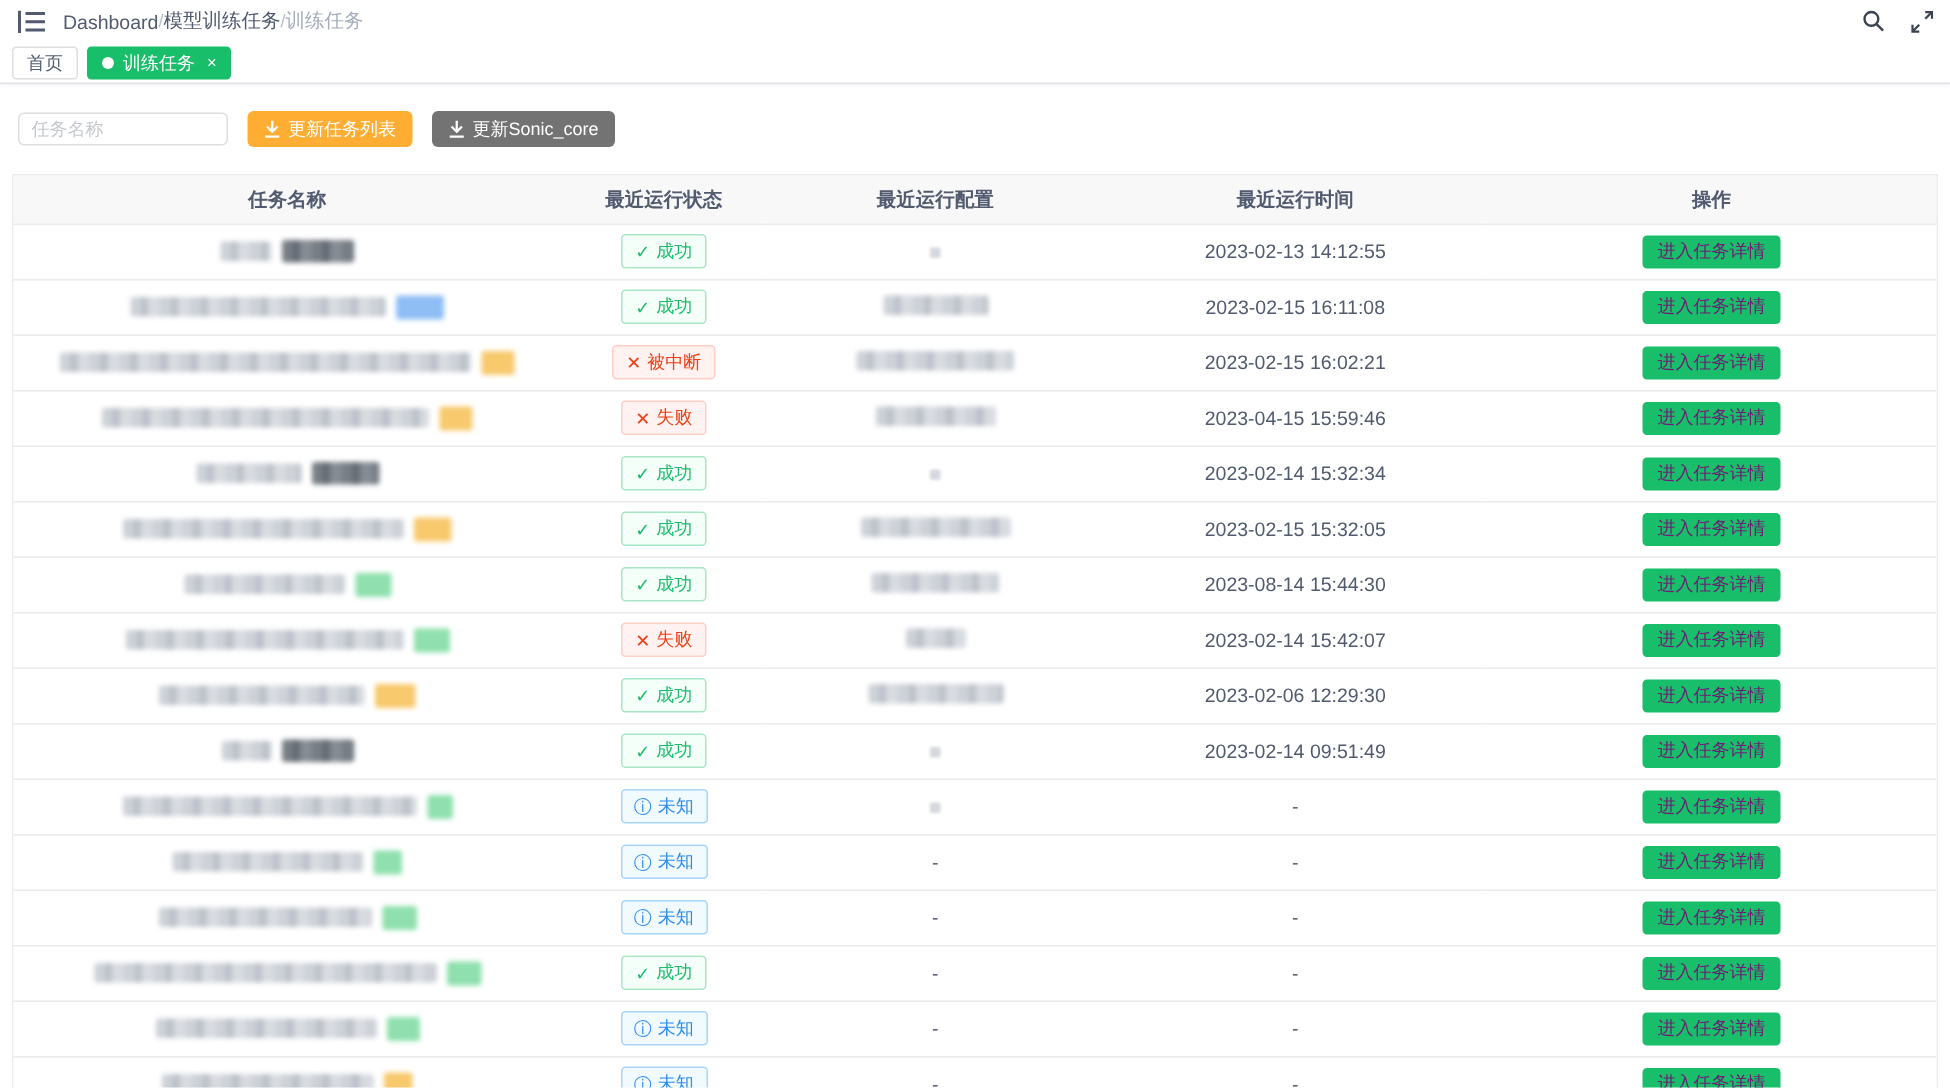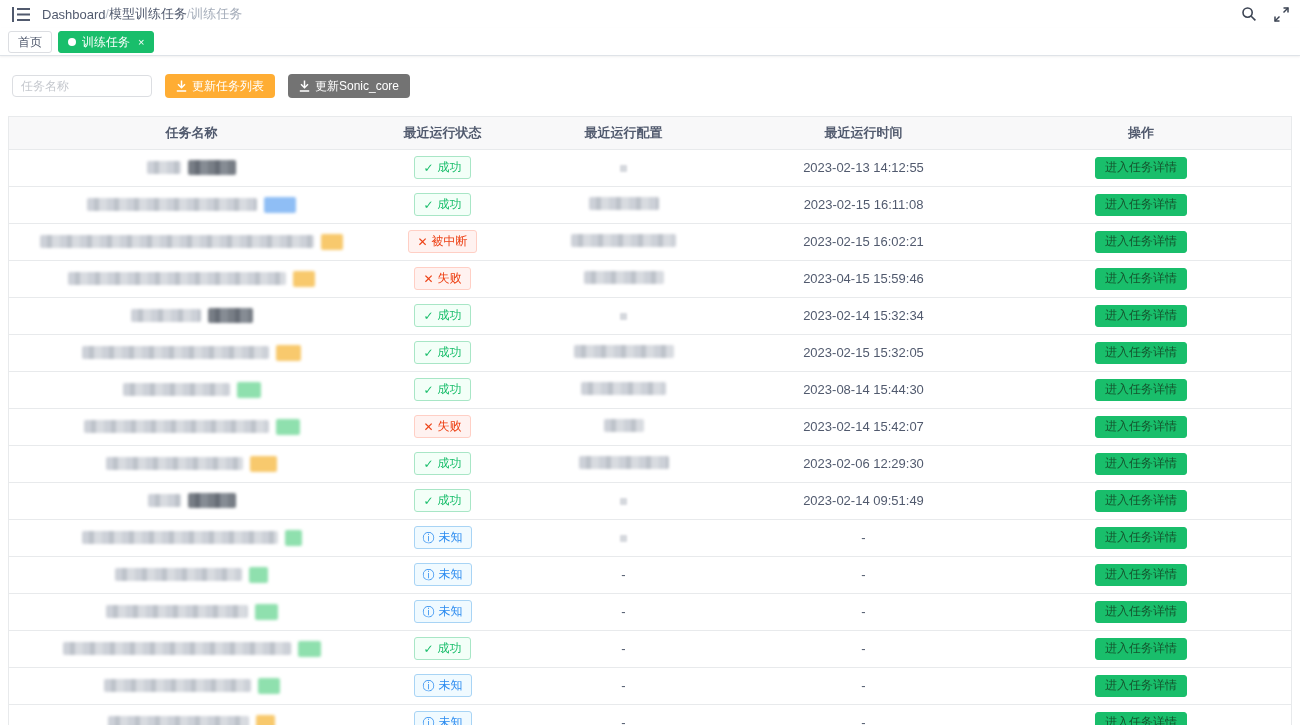--- a/index.html
+++ b/index.html
@@ -59,21 +59,21 @@
 
   
   .badge { display:inline-flex; align-items:center; gap:4px; height:23px; padding:0 8px;
     border-radius:3px; font-size:12px; }
   .badge .b-icon { font-size:12px; line-height:1; }
   .badge.success { color:#19be6b; background:#f3fff8; border:1px solid #a8e6c6; }
   .badge.error   { color:#ed4014; background:#fff2f0; border:1px solid #ffcfc5; }
   .badge.info    { color:#2d8cf0; background:#f0faff; border:1px solid #a8d4f5; }
 
   .action-btn { height:22px; padding:0 9px; border:1px solid #19be6b; border-radius:3px;
-    background:#19be6b; color:#14532d; font-size:12px; cursor:pointer; font-family:Liberation Mono, monospace; }
+    background:#19be6b; color:#701a75; font-size:12px; cursor:pointer; font-family:Liberation Mono, monospace; }
 </style>
 </head>
 <body>
 
 <div class="app-header">
   <span class="burger">
     <svg width="18" height="15" viewBox="0 0 18 15">
       <rect x="0" y="0" width="2" height="15" fill="#515a6e"></rect>
       <rect x="5" y="1" width="13" height="2" fill="#515a6e"></rect>
       <rect x="5" y="6.5" width="13" height="2" fill="#515a6e"></rect>

